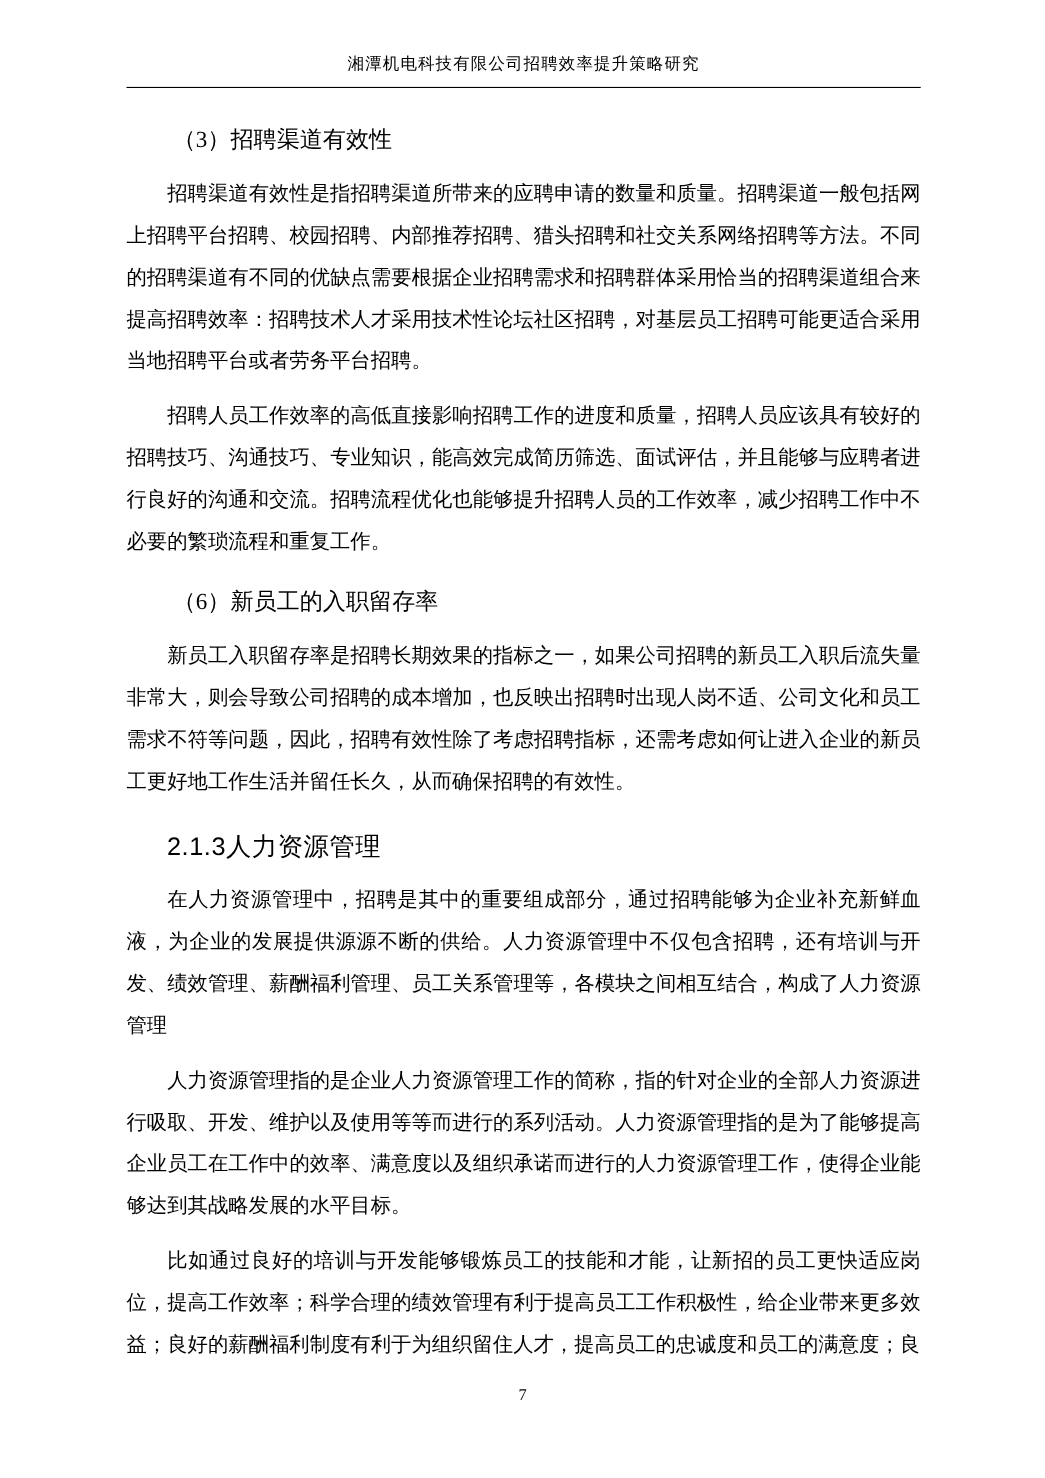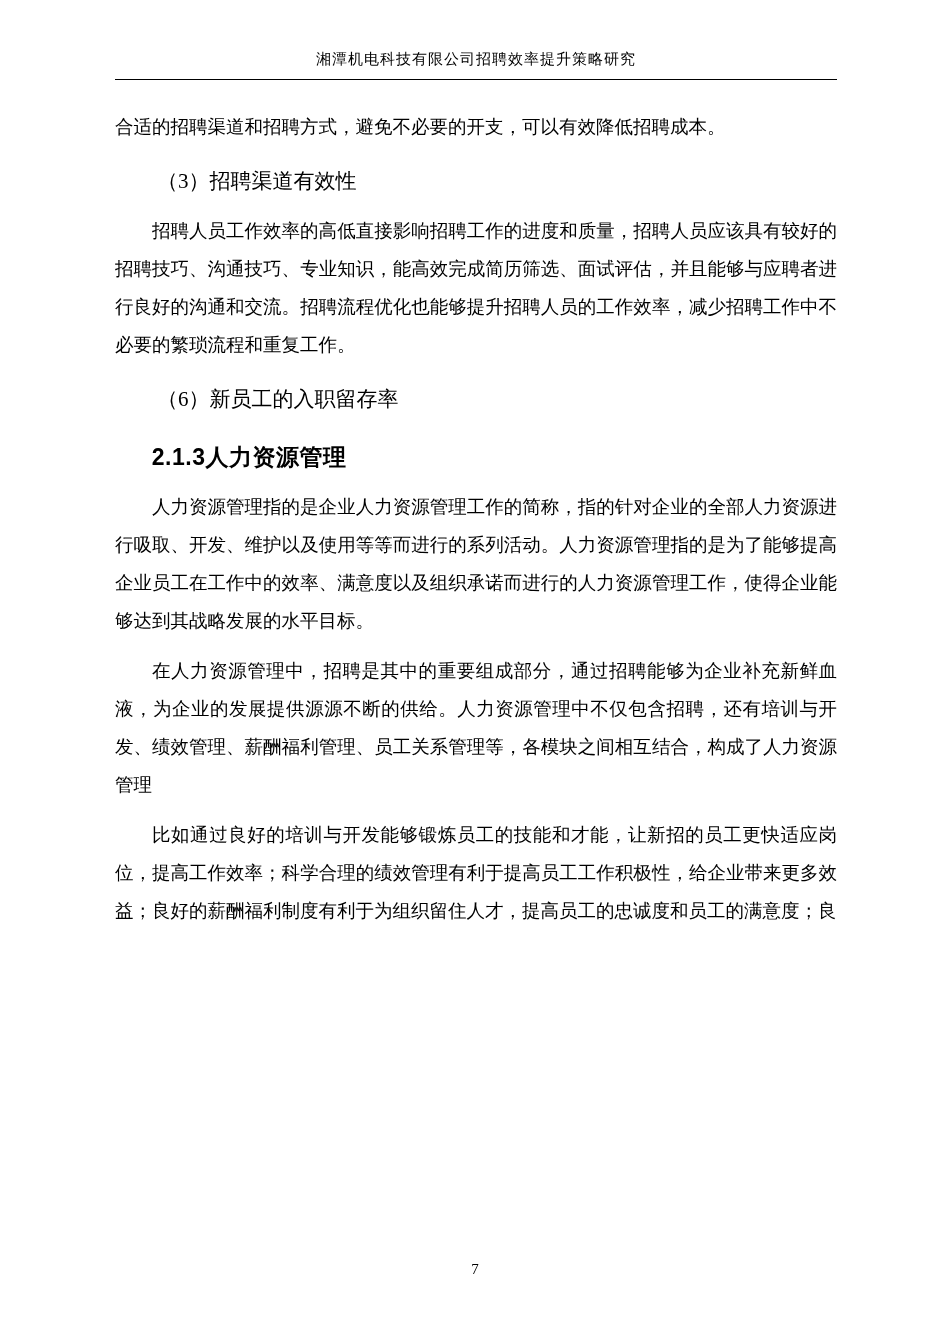--- a/index.html
+++ b/index.html
@@ -47,21 +47,21 @@
   }
   .sub-heading {
     font-size: 21px;
     font-weight: normal;
     line-height: 38px;
     margin: 16px 0 12px 0;
     text-indent: 2em;
   }
   .section-heading {
     font-size: 23px;
-    font-weight: bold;
+    font-weight: normal;
     line-height: 42px;
     margin: 18px 0 10px 0;
     text-indent: 1.6em;
     font-family: "Liberation Sans", "DejaVu Sans", sans-serif;
     letter-spacing: 0.5px;
   }
   .footer {
     position: absolute;
     left: 0;
     right: 0;
@@ -76,36 +76,37 @@
 <div class="page">
 
   <div class="content">
 
     <div class="header">
       <span>湘潭机电科技有限公司招聘效率提升策略研究</span>
     </div>
 
     <div class="body-text">
 
-      <p class="para no-indent">合适的招聘渠道和招聘方式，避免不必要的开支，可以有效降低招聘成本。</p>
 
       <h3 class="sub-heading">（3）招聘渠道有效性</h3>
 
+      <p class="para">招聘渠道有效性是指招聘渠道所带来的应聘申请的数量和质量。招聘渠道一般包括网上招聘平台招聘、校园招聘、内部推荐招聘、猎头招聘和社交关系网络招聘等方法。不同的招聘渠道有不同的优缺点需要根据企业招聘需求和招聘群体采用恰当的招聘渠道组合来提高招聘效率：招聘技术人才采用技术性论坛社区招聘，对基层员工招聘可能更适合采用当地招聘平台或者劳务平台招聘。</p>
 
 
       <p class="para">招聘人员工作效率的高低直接影响招聘工作的进度和质量，招聘人员应该具有较好的招聘技巧、沟通技巧、专业知识，能高效完成简历筛选、面试评估，并且能够与应聘者进行良好的沟通和交流。招聘流程优化也能够提升招聘人员的工作效率，减少招聘工作中不必要的繁琐流程和重复工作。</p>
 
       <h3 class="sub-heading">（6）新员工的入职留存率</h3>
 
+      <p class="para">新员工入职留存率是招聘长期效果的指标之一，如果公司招聘的新员工入职后流失量非常大，则会导致公司招聘的成本增加，也反映出招聘时出现人岗不适、公司文化和员工需求不符等问题，因此，招聘有效性除了考虑招聘指标，还需考虑如何让进入企业的新员工更好地工作生活并留任长久，从而确保招聘的有效性。</p>
 
       <h2 class="section-heading">2.1.3人力资源管理</h2>
 
+      <p class="para">在人力资源管理中，招聘是其中的重要组成部分，通过招聘能够为企业补充新鲜血液，为企业的发展提供源源不断的供给。人力资源管理中不仅包含招聘，还有培训与开发、绩效管理、薪酬福利管理、员工关系管理等，各模块之间相互结合，构成了人力资源管理</p>
+
       <p class="para">人力资源管理指的是企业人力资源管理工作的简称，指的针对企业的全部人力资源进行吸取、开发、维护以及使用等等而进行的系列活动。人力资源管理指的是为了能够提高企业员工在工作中的效率、满意度以及组织承诺而进行的人力资源管理工作，使得企业能够达到其战略发展的水平目标。</p>
-
-      <p class="para">在人力资源管理中，招聘是其中的重要组成部分，通过招聘能够为企业补充新鲜血液，为企业的发展提供源源不断的供给。人力资源管理中不仅包含招聘，还有培训与开发、绩效管理、薪酬福利管理、员工关系管理等，各模块之间相互结合，构成了人力资源管理</p>
 
       <p class="para">比如通过良好的培训与开发能够锻炼员工的技能和才能，让新招的员工更快适应岗位，提高工作效率；科学合理的绩效管理有利于提高员工工作积极性，给企业带来更多效益；良好的薪酬福利制度有利于为组织留住人才，提高员工的忠诚度和员工的满意度；良</p>
 
     </div>
   </div>
 
   <div class="footer">
     <span>7</span>
   </div>
 

